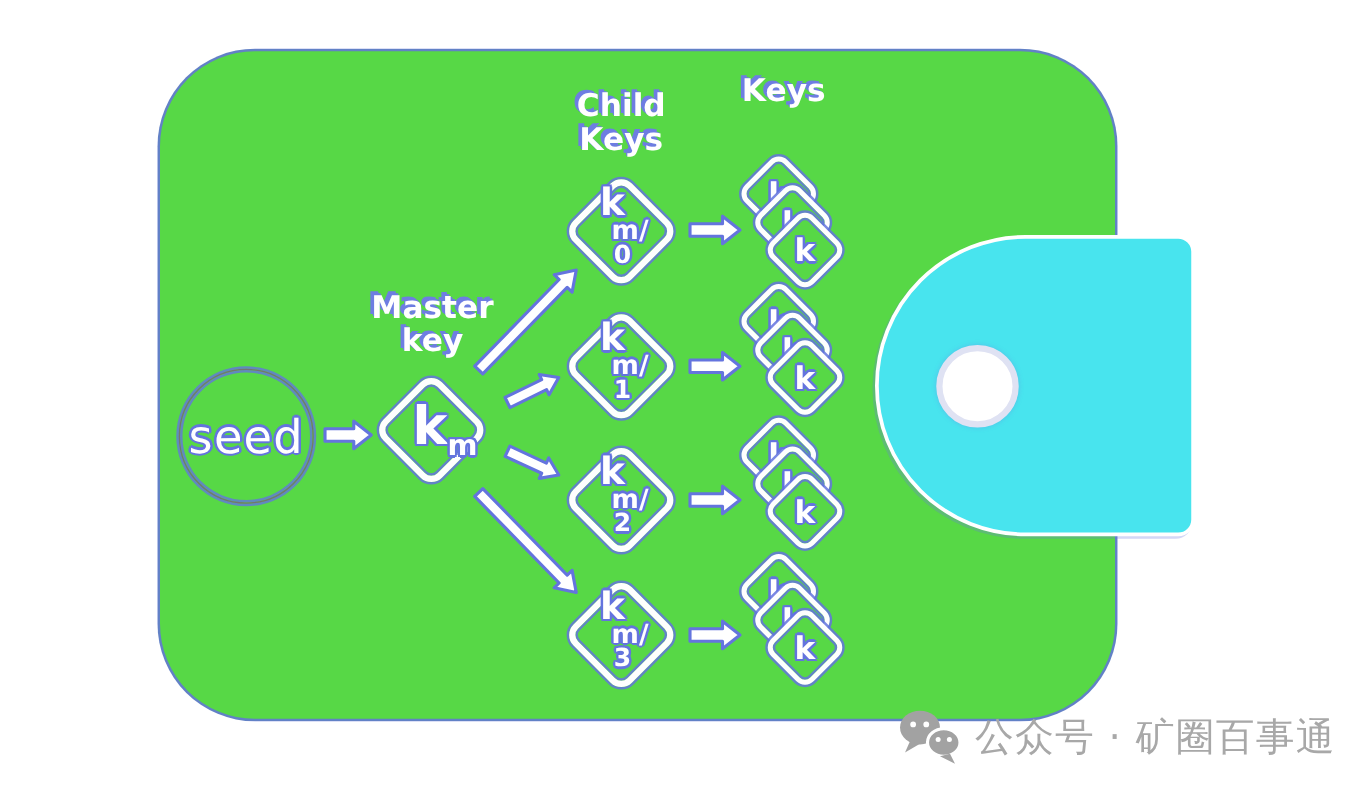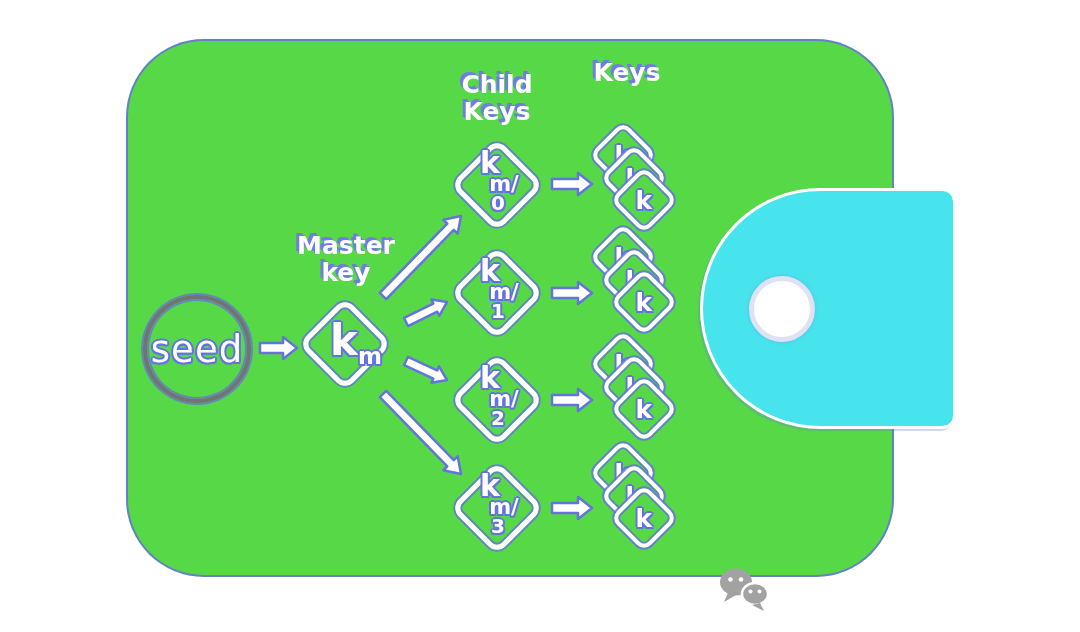--- a/index.html
+++ b/index.html
@@ -27,21 +27,21 @@
   }
   .clasp-button {
     position:absolute; left:749px; top:276px; width:66px; height:66px;
     box-sizing:border-box; background:#ffffff;
     border:5px solid #dfe2f3; border-radius:50%;
     box-shadow:0 0 4px rgba(109,124,224,0.35);
   }
   
   .seed-circle {
     position:absolute; left:143px; top:295px; width:108px; height:108px;
-    box-sizing:border-box; border:4px solid #737373; border-radius:50%;
+    box-sizing:border-box; border:1px solid #737373; border-radius:50%;
     box-shadow:0 0 0 2px rgba(100,116,222,0.8), inset 0 0 0 2px rgba(100,116,222,0.8);
     display:flex; align-items:center; justify-content:center;
   }
   
   .glyph {
     color:#ffffff; font-weight:400;
     text-shadow:
       -1.5px -1.5px 0 #6474de, 1.5px -1.5px 0 #6474de,
       -1.5px  1.5px 0 #6474de, 1.5px  1.5px 0 #6474de,
       -2px 0 0 #6474de, 2px 0 0 #6474de, 0 -2px 0 #6474de, 0 2px 0 #6474de;
@@ -214,15 +214,16 @@
     <svg width="52" height="46" viewBox="0 0 52 46">
       <ellipse cx="17" cy="15" rx="16" ry="13.5" fill="#a2a2a2"></ellipse>
       <polygon points="9,26 5,35 17,28" fill="#a2a2a2"></polygon>
       <circle cx="11.5" cy="12.5" r="2.3" fill="#ffffff"></circle>
       <circle cx="22" cy="12.5" r="2.3" fill="#ffffff"></circle>
       <ellipse cx="36" cy="27" rx="13" ry="11" fill="#a2a2a2" stroke="#ffffff" stroke-width="2.5"></ellipse>
       <polygon points="41,36 45,44 33,38" fill="#a2a2a2"></polygon>
       <circle cx="31.5" cy="24.5" r="2" fill="#ffffff"></circle>
       <circle cx="40.5" cy="24.5" r="2" fill="#ffffff"></circle>
     </svg>
+    <span class="watermark-text">公众号 · 矿圈百事通</span>
   </div>
 
 </div>
 
 </body></html>

